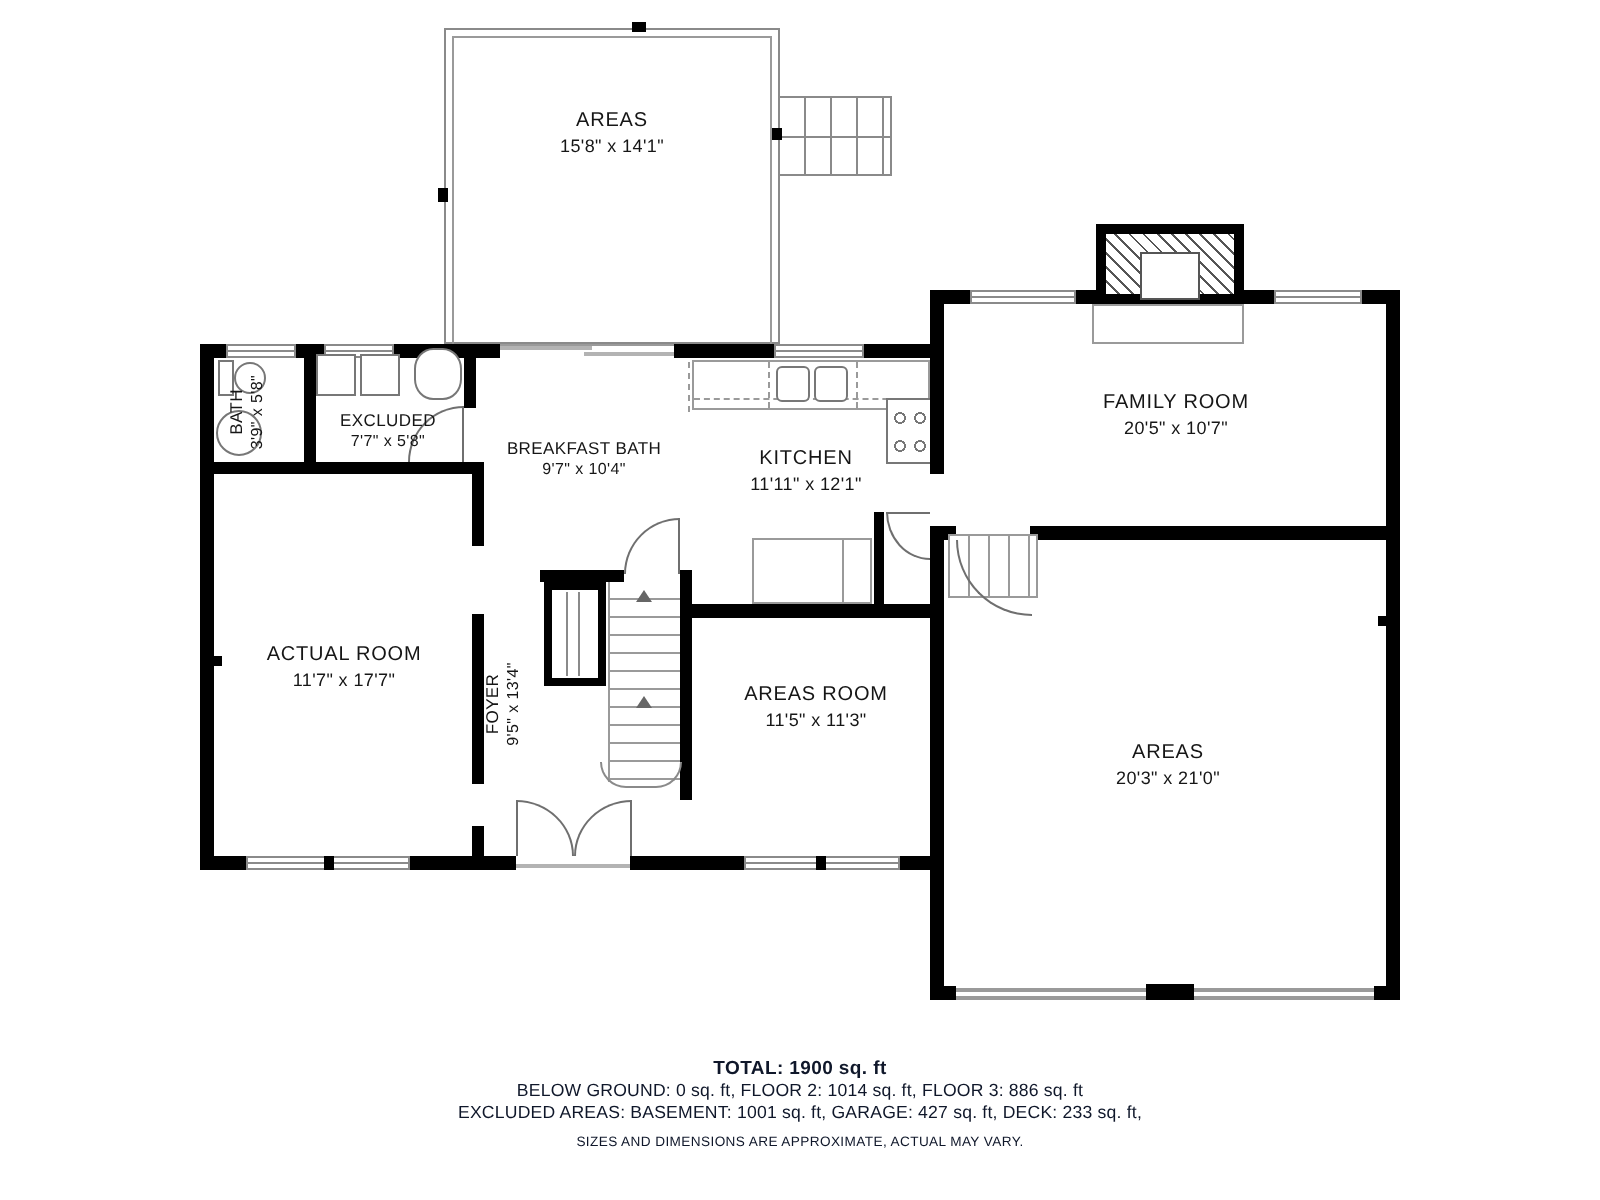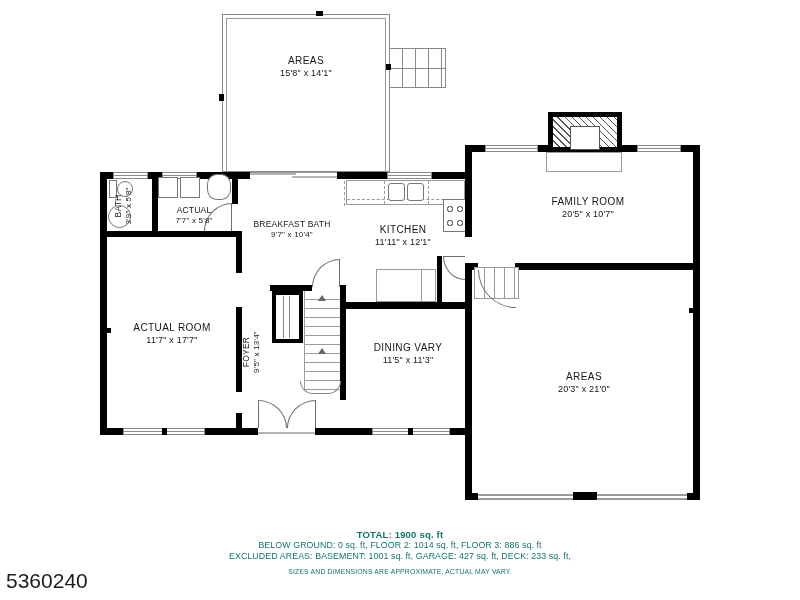--- a/index.html
+++ b/index.html
@@ -54,21 +54,21 @@
       radial-gradient(circle at 16px 23px, transparent 2px,#777 2px 3px,transparent 3px);}
   .gdoor{position:absolute;background:#fff;border-top:2px solid #9a9a9a;border-bottom:2px solid #9a9a9a;box-sizing:border-box;}
 
   .room-label{position:absolute;text-align:center;color:#161616;line-height:1.25;}
   .rname{font-size:10px;letter-spacing:.4px;white-space:nowrap;}
   .rdims{font-size:9px;letter-spacing:.2px;white-space:nowrap;}
   .room-label.sm .rname{font-size:8.5px;letter-spacing:.2px;}
   .room-label.sm .rdims{font-size:8px;}
   .room-label.rot{transform:rotate(-90deg);transform-origin:center center;}
 
-  #footer{position:absolute;left:0;right:0;top:529px;text-align:center;color:#0f766e;}
+  #footer{position:absolute;left:0;right:0;top:529px;text-align:center;color:#0f172a;}
   #footer .total{font-size:9.5px;font-weight:bold;letter-spacing:.2px;}
   #footer .line{font-size:8.8px;line-height:10.5px;letter-spacing:.1px;}
   #footer .disclaimer{font-size:6.8px;margin-top:7px;letter-spacing:.2px;}
   #listing-id{position:absolute;left:6px;top:569px;font-size:21px;color:#1c1c1c;}
 </style>
 </head>
 <body>
 
 <div id="plan">
 
@@ -112,21 +112,21 @@
   <div class="fixture round" style="left:117px;top:181px;width:16px;height:16px;"></div>
   <div class="fixture round" style="left:108px;top:205px;width:23px;height:23px;"></div>
   <div class="fixture" style="left:158px;top:177px;width:20px;height:21px;"></div>
   <div class="fixture" style="left:180px;top:177px;width:20px;height:21px;"></div>
   <div class="fixture" style="left:207px;top:174px;width:24px;height:26px;border-radius:40%;"></div>
   <div class="room-label sm rot" style="left:95px;top:194px;width:60px;height:24px;">
     <div class="rname">BATH</div>
     <div class="rdims">3'9" x 5'8"</div>
   </div>
   <div class="room-label sm" style="left:158px;top:205px;width:72px;">
-    <div class="rname">ACTUAL</div>
+    <div class="rname">EXCLUDED</div>
     <div class="rdims">7'7" x 5'8"</div>
   </div>
 
   <div class="room-label sm" style="left:237px;top:219px;width:110px;">
     <div class="rname">BREAKFAST BATH</div>
     <div class="rdims">9'7" x 10'4"</div>
   </div>
 
   <div class="counter" style="left:346px;top:180px;width:119px;height:25px;"></div>
   <div class="dashv" style="left:384px;top:181px;height:23px;"></div>
@@ -195,25 +195,24 @@
   <div class="tri" style="left:318px;top:348px;"></div>
   <div class="rail" style="left:300px;top:381px;width:41px;height:13px;"></div>
   <div class="arc tr" style="left:258px;top:400px;width:29px;height:28px;"></div>
   <div class="arc tl" style="left:287px;top:400px;width:29px;height:28px;"></div>
   <div class="room-label sm rot" style="left:211px;top:340px;width:84px;height:24px;">
     <div class="rname">FOYER</div>
     <div class="rdims">9'5" x 13'4"</div>
   </div>
 
   <div class="room-label" style="left:348px;top:342px;width:120px;">
-    <div class="rname">DINING VARY</div>
+    <div class="rname">AREAS ROOM</div>
     <div class="rdims">11'5" x 11'3"</div>
   </div>
 
   <div id="footer">
     <div class="total">TOTAL: 1900 sq. ft</div>
     <div class="line">BELOW GROUND: 0 sq. ft, FLOOR 2: 1014 sq. ft, FLOOR 3: 886 sq. ft</div>
     <div class="line">EXCLUDED AREAS: BASEMENT: 1001 sq. ft, GARAGE: 427 sq. ft, DECK: 233 sq. ft,</div>
     <div class="disclaimer">SIZES AND DIMENSIONS ARE APPROXIMATE, ACTUAL MAY VARY.</div>
   </div>
 
-  <div id="listing-id">5360240</div>
 </div>
 
 </body></html>

